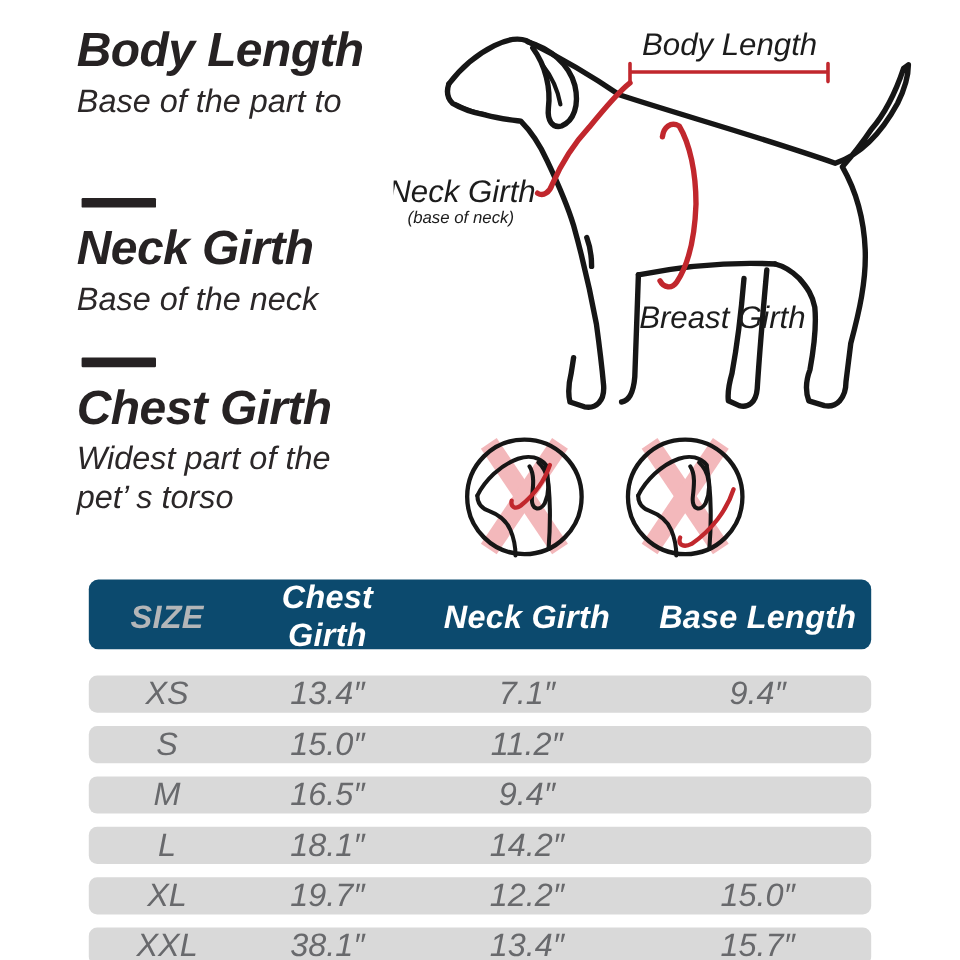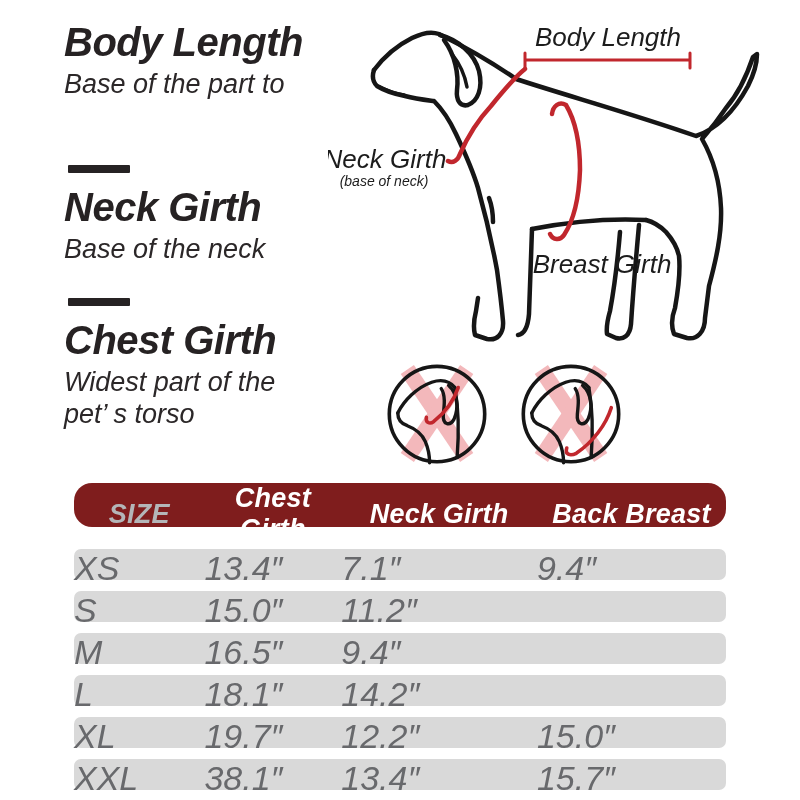--- a/index.html
+++ b/index.html
@@ -16,31 +16,31 @@
   .t1{top:0;} .d1{top:143px;} .t2{top:165px;} .d2{top:276px;} .t3{top:298px;}
   
   .dog-wrap{position:absolute;left:328px;top:8px;width:462px;height:345px;}
   .no-icon{position:absolute;width:106px;height:106px;}
   .no-icon.first{left:384px;top:360px;}
   .no-icon.second{left:518px;top:360px;}
   svg text{font-family:"Liberation Sans", sans-serif;fill:#1c1c1c;}
   
   .size-table{position:absolute;left:74px;top:483px;width:652px;}
   .tbl-header{
-    height:44px;background:#7f1d1d;border-radius:18px;
+    height:58px;background:#0c4a6e;border-radius:8px;
     display:grid;grid-template-columns:20% 21% 30% 29%;align-items:center;
   }
   .tbl-header .hcell{text-align:center;font-size:27px;font-weight:bold;color:#ffffff;letter-spacing:0.2px;}
   .tbl-header .hcell.size{color:#b4b6b8;}
   .tbl-body{margin-top:22px;display:flex;flex-direction:column;gap:11px;}
   .tbl-row{
     height:31px;background:#d9d9d9;border-radius:7px;
     display:grid;grid-template-columns:20% 21% 30% 29%;align-items:center;
   }
-  .tbl-row .cell{font-size:34px;color:#68696c;}
+  .tbl-row .cell{text-align:center;font-size:27px;color:#68696c;}
 </style>
 </head>
 <body>
 
 <div id="canvas">
 
   <div class="legend">
     <div class="sec t1">
       <div class="sec-title">Body Length</div>
       <div class="sec-desc">
@@ -128,21 +128,21 @@
       <path d="M13 50 C13 56 16 60 22 62 C30 65 36 70 39 77 C42 84 43 90 43 97"></path>
     </g>
     <path fill="none" stroke="#c1272d" stroke-width="3.4" stroke-linecap="round" d="M88 45 C83 61 71 77 55 88 C49 91 44 89 46 83"></path>
   </svg>
 
   <div class="size-table">
     <div class="tbl-header">
       <div class="hcell size">SIZE</div>
       <div class="hcell">Chest Girth</div>
       <div class="hcell">Neck Girth</div>
-      <div class="hcell">Back Breast</div>
+      <div class="hcell">Base Length</div>
     </div>
     <div class="tbl-body">
       <div class="tbl-row">
         <div class="cell">XS</div>
         <div class="cell">13.4″</div>
         <div class="cell">7.1″</div>
         <div class="cell">9.4″</div>
       </div>
       <div class="tbl-row">
         <div class="cell">S</div>

